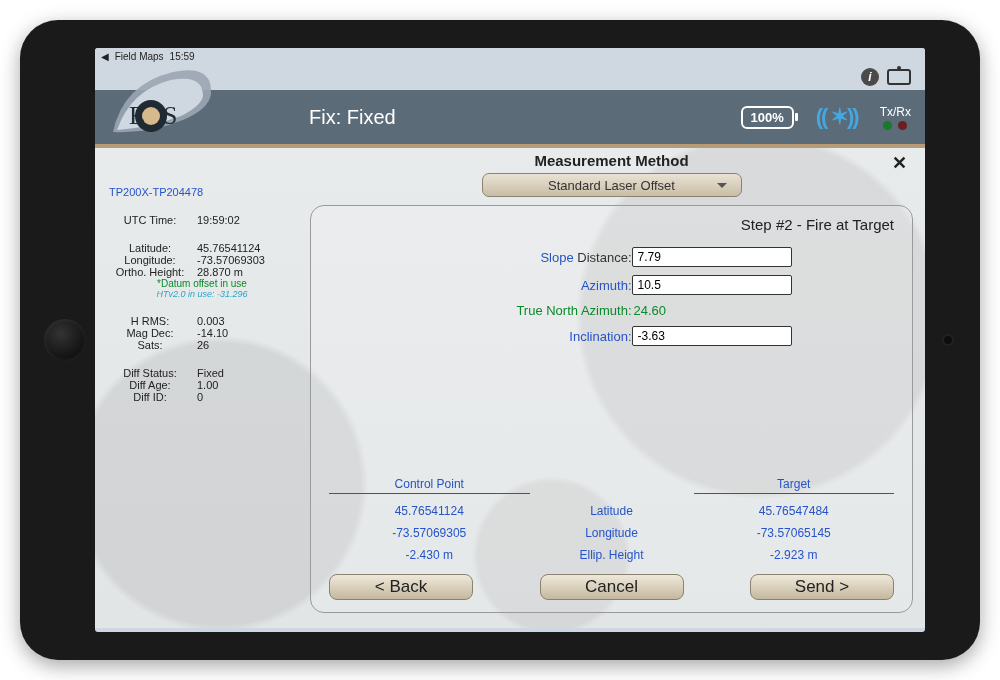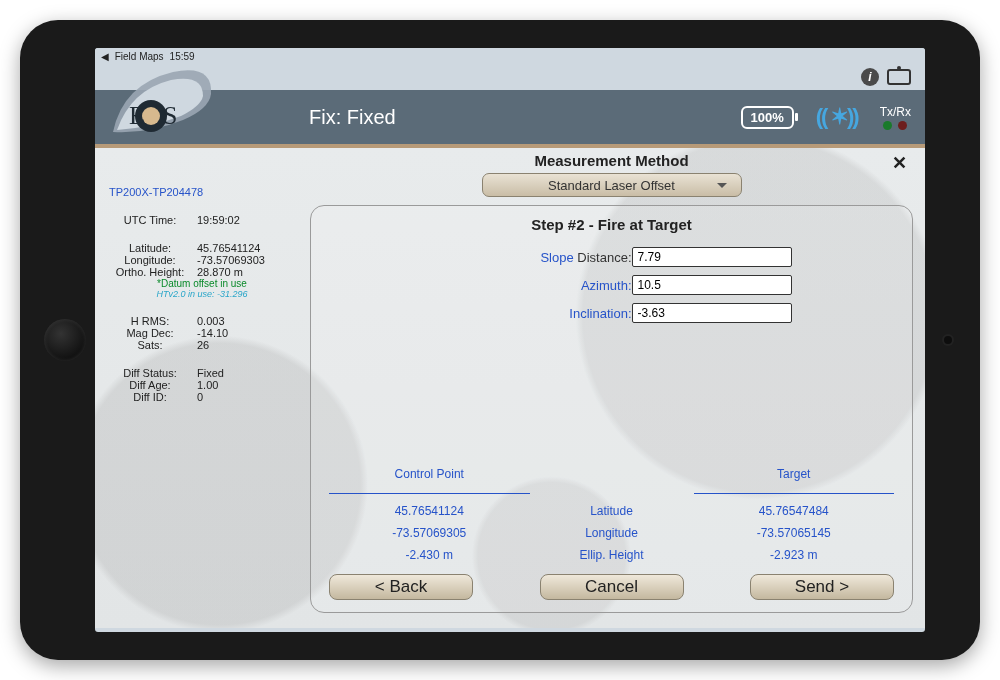--- a/index.html
+++ b/index.html
@@ -196,41 +196,41 @@
     transform:translateY(-2px);
   }
 
   .panel {
     border:1px solid #9a9a9a; border-radius:14px;
     background:rgba(255,255,255,0.12);
     padding:10px 18px 12px;
     height:calc(100% - 60px);
     display:flex; flex-direction:column;
   }
-  .step-title { text-align:center; font-weight:bold; font-size:15px; margin-bottom:10px;}
+  .step-title { text-align:right; font-weight:normal; font-size:15px; margin-bottom:10px;}
   .inputs { margin:4px auto 0; }
   .inrow { display:flex; align-items:center; margin-bottom:8px; }
   .inrow .lbl { width:200px; text-align:right; color:#2653c9; font-size:13px;}
   .inrow .lbl .grey { color:#333; }
   .inrow input {
     width:160px; height:20px; border:1px solid #333; border-radius:2px;
     font-size:12px; padding:0 5px; background:#fff;
   }
   .inrow .calc { color:#0a8a2a; font-size:13px; padding-left:2px;}
 
   .coords {
     margin-top:auto;
     display:grid;
     grid-template-columns: 1fr 140px 1fr;
     gap:4px 12px;
     text-align:center;
     font-size:12px;
     color:#2653c9;
   }
-  .coords .hdr { color:#2653c9; font-size:12px; border-bottom:1.5px solid #2653c9; padding-bottom:12px; margin-bottom:4px;margin-top:28px;}
+  .coords .hdr { color:#2653c9; font-size:12px; border-bottom:1.5px solid #2653c9; padding-bottom:2px; margin-bottom:4px;margin-top:28px;}
   .coords .mid { color:#2653c9;}
   .coords .cell { padding:2px 0; }
 
   .btnrow { display:flex; justify-content:space-between; margin-top:10px;}
   .pbtn {
     width:144px; height:26px;
     background:linear-gradient(#efe8da,#c4b89f);
     border:1px solid #8a8270; border-radius:8px;
     font-size:17px; color:#222;
     display:flex; align-items:center; justify-content:center;
@@ -360,20 +360,24 @@
           <div class="inputs">
             <div class="inrow">
               <div class="lbl"><span>Slope </span><span class="grey">Distance:</span></div>
               <input value="7.79" style="">
             </div>
             <div class="inrow">
               <div class="lbl">Azimuth:</div>
               <input value="10.5" style="">
             </div>
             <div class="inrow">
+              <div class="lbl" style="color:#0a8a2a">True North Azimuth:</div>
+              <div class="calc">24.60</div>
+            </div>
+            <div class="inrow">
               <div class="lbl">Inclination:</div>
               <input value="-3.63" style="">
             </div>
           </div>
 
           <div class="coords">
             <div class="hdr">Control Point</div>
             <div></div>
             <div class="hdr">Target</div>
 

